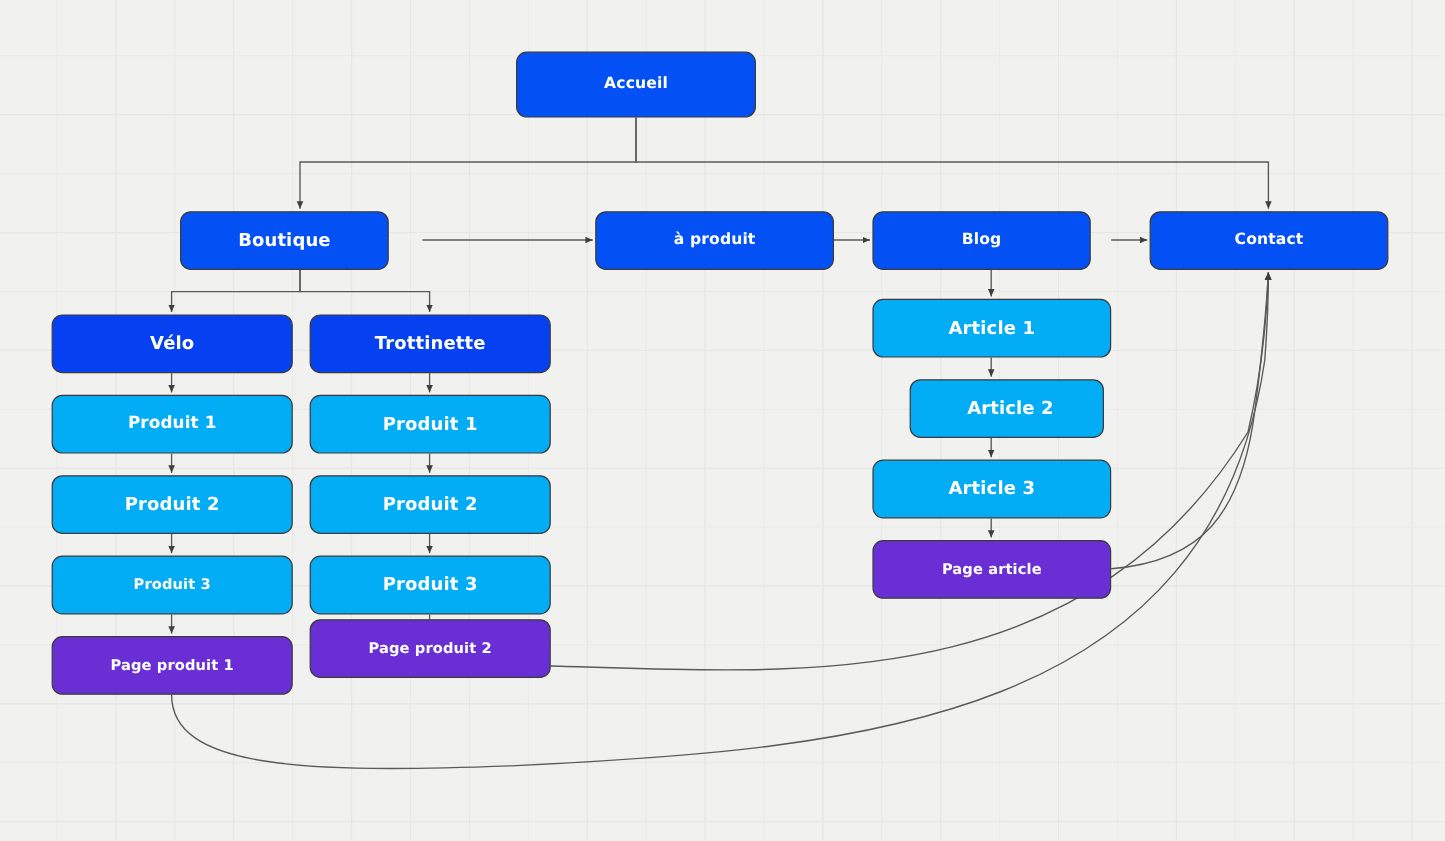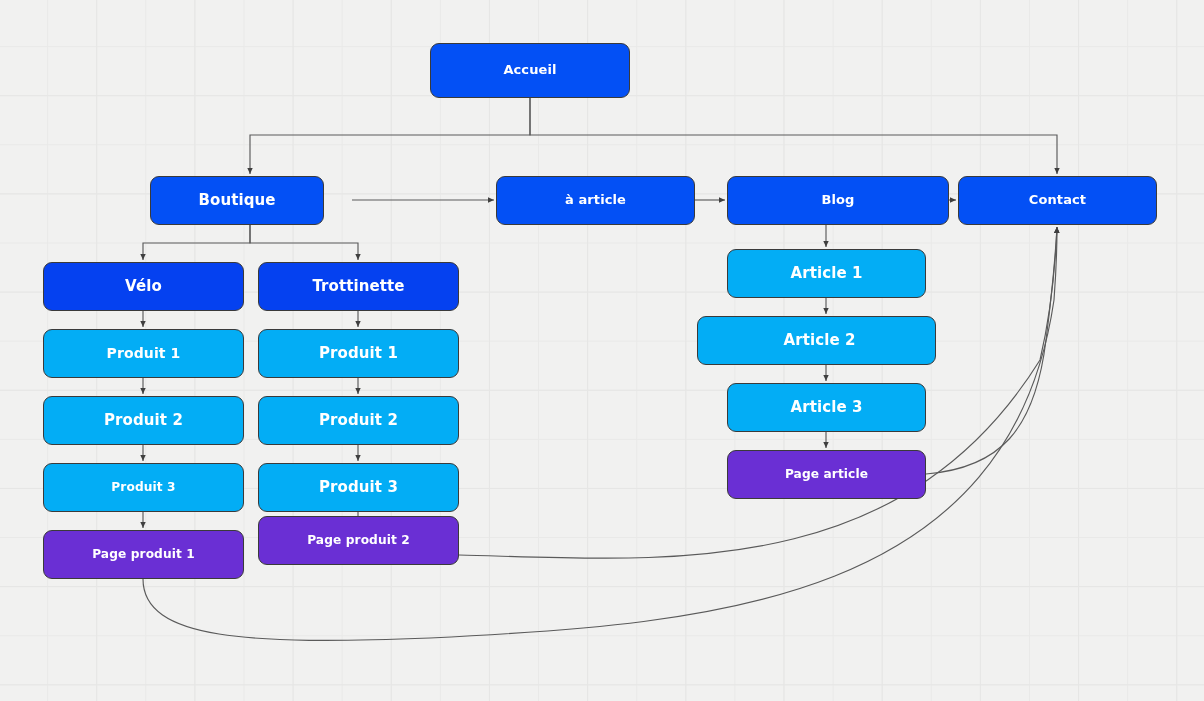--- a/index.html
+++ b/index.html
@@ -106,23 +106,23 @@
     </g>
   </svg>
 
 <div class="node n-blue fs-13" style="left: 430px; top: 43px; width: 200px; height: 55px;">
       <span>Accueil</span>
     </div>
     <div class="node n-blue fs-15" style="left: 150px; top: 176px; width: 174px; height: 49px;">
       <span>Boutique</span>
     </div>
     <div class="node n-blue fs-13" style="left: 496px; top: 176px; width: 199px; height: 49px;">
-      <span>à article</span>
+      <span>à produit</span>
     </div>
-    <div class="node n-blue fs-13" style="left: 727px; top: 176px; width: 222px; height: 49px;">
+    <div class="node n-blue fs-13" style="left: 727px; top: 176px; width: 182px; height: 49px;">
       <span>Blog</span>
     </div>
     <div class="node n-blue fs-13" style="left: 958px; top: 176px; width: 199px; height: 49px;">
       <span>Contact</span>
     </div>
     <div class="node n-blue-d fs-15" style="left: 43px; top: 262px; width: 201px; height: 49px;">
       <span>Vélo</span>
     </div>
     <div class="node n-blue-d fs-15" style="left: 258px; top: 262px; width: 201px; height: 49px;">
       <span>Trottinette</span>
@@ -147,21 +147,21 @@
     </div>
     <div class="node n-cyan fs-15" style="left: 258px; top: 463px; width: 201px; height: 49px;">
       <span>Produit 3</span>
     </div>
     <div class="node n-purple fs-12" style="left: 258px; top: 516px; width: 201px; height: 49px;">
       <span>Page produit 2</span>
     </div>
     <div class="node n-cyan fs-15" style="left: 727px; top: 249px; width: 199px; height: 49px;">
       <span>Article 1</span>
     </div>
-    <div class="node n-cyan fs-15" style="left: 697px; top: 316px; width: 239px; height: 49px; padding-left: 12px;">
+    <div class="node n-cyan fs-15" style="left: 758px; top: 316px; width: 162px; height: 49px; padding-left: 12px;">
       <span>Article 2</span>
     </div>
     <div class="node n-cyan fs-15" style="left: 727px; top: 383px; width: 199px; height: 49px;">
       <span>Article 3</span>
     </div>
     <div class="node n-purple fs-12" style="left: 727px; top: 450px; width: 199px; height: 49px;">
       <span>Page article</span>
     </div>
   </div>
 

